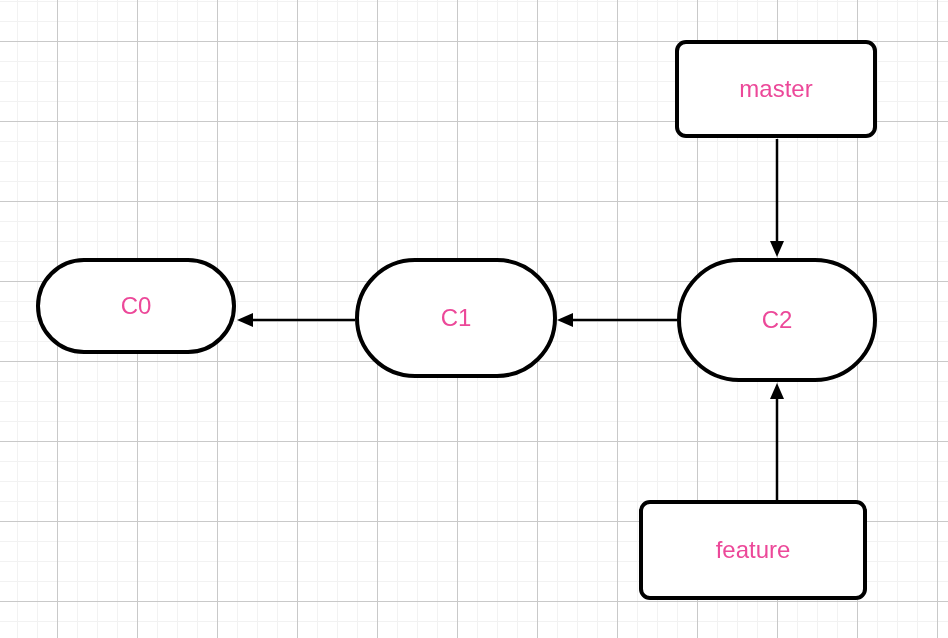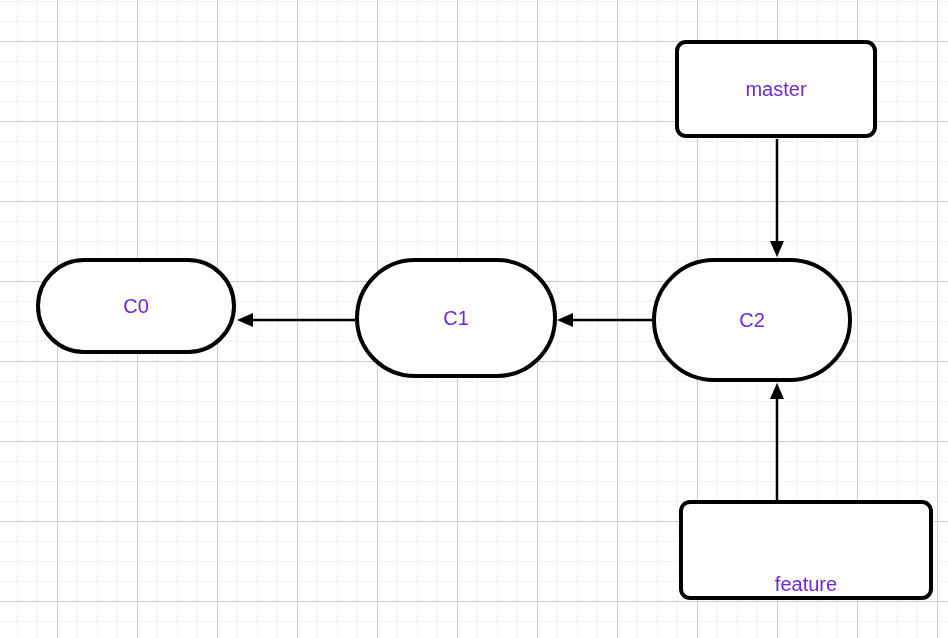--- a/index.html
+++ b/index.html
@@ -25,35 +25,35 @@
   .node {
     position: absolute;
     box-sizing: border-box;
     background: #ffffff;
     border: 4px solid #000000;
     display: flex;
     align-items: center;
     justify-content: center;
   }
   .node .label {
-    font-size: 20px;
-    color: #6d28d9;
+    font-size: 24px;
+    color: #ec4899;
     white-space: nowrap;
   }
   .commit {
     border-radius: 62px; 
   }
   .branch {
     border-radius: 11px;
   }
   #node-c0      { left: 36px;  top: 258px; width: 200px; height: 96px; }
   #node-c1      { left: 355px; top: 258px; width: 202px; height: 120px; }
-  #node-c2      { left: 652px; top: 258px; width: 200px; height: 124px; }
+  #node-c2      { left: 677px; top: 258px; width: 200px; height: 124px; }
   #node-master  { left: 675px; top: 40px;  width: 202px; height: 98px;  }
-  #node-feature { left: 679px; top: 500px; width: 254px; height: 100px; align-items: flex-end; }
+  #node-feature { left: 639px; top: 500px; width: 228px; height: 100px; }
   .edges-layer {
     position: absolute;
     left: 0;
     top: 0;
     width: 948px;
     height: 638px;
   }
 </style>
 </head>
 <body>

